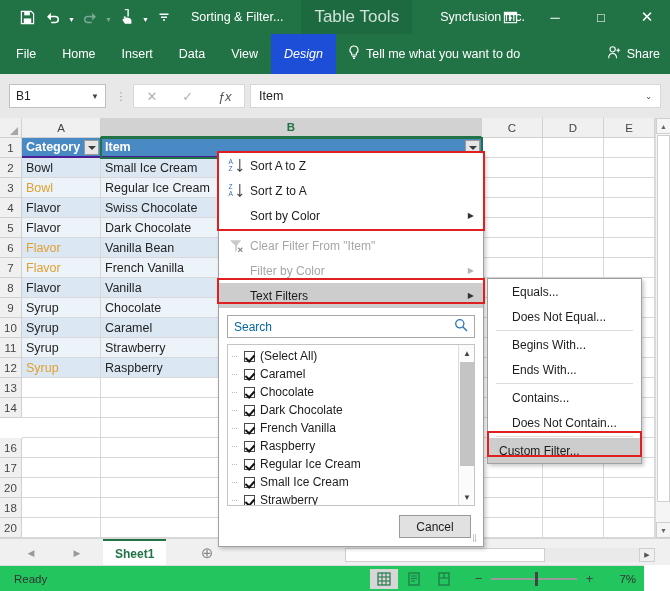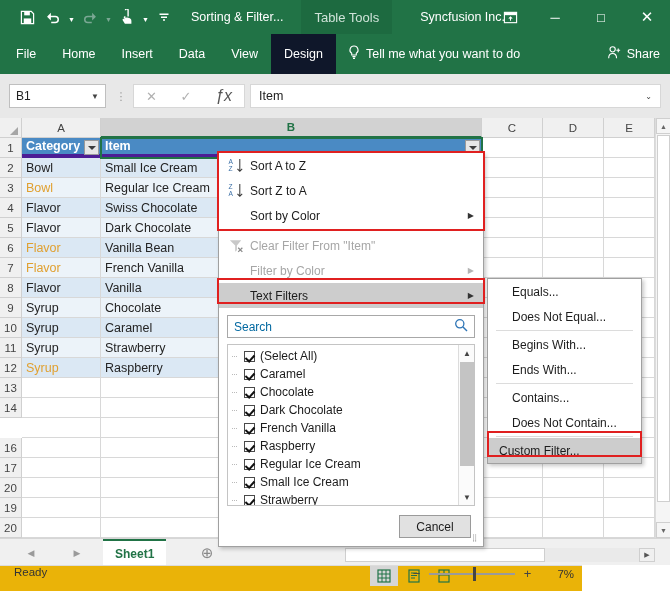--- a/index.html
+++ b/index.html
@@ -27,21 +27,21 @@
   .qat-caret {
     width:11px; height:26px; display:flex; align-items:flex-end; justify-content:center;
     padding-bottom:7px; color:#ffffff; font-size:7px; line-height:7px;
   }
   .qat-caret.dim { color:#7ba894; }
   .doc-title {
     color:#ffffff; font-size:12.5px; margin-left:14px; white-space:nowrap;
   }
   .tabletools {
     margin-left:18px; height:34px; display:flex; align-items:center;
-    padding:0 13px; background:#1d6a40; color:#cfe3d8; font-size:13px;
+    padding:0 13px; background:#1d6a40; color:#cfe3d8; font-size:17px;
   }
   .acct {
     margin-left:28px; color:#ffffff; font-size:12.5px; white-space:nowrap;
   }
   .win-btns { position:absolute; right:0; top:0; height:34px; display:flex; align-items:center; }
   .win-btn {
     width:46px; height:34px; display:flex; align-items:center; justify-content:center;
     color:#ffffff;
   }
   .ribbon-opt { width:44px; }
@@ -49,21 +49,21 @@
   
   .ribbonbar {
     position:absolute; left:0; top:34px; width:670px; height:40px;
     background:#217346; display:flex; align-items:center;
   }
   .rtab {
     height:40px; display:flex; align-items:center; padding:0 13px;
     color:#ffffff; font-size:12.5px; white-space:nowrap;
   }
   .rtab.first { padding-left:16px; }
-  .rtab.active { background:#0f172a; }
+  .rtab.active { background:#1d4ed8;font-style:italic; }
   .tellme {
     display:flex; align-items:center; gap:6px; margin-left:12px;
     color:#ffffff; font-size:12.5px; white-space:nowrap;
   }
   .share {
     position:absolute; right:10px; display:flex; align-items:center; gap:5px;
     color:#ffffff; font-size:12.5px;
   }
 
   
@@ -126,21 +126,21 @@
   .cell {
     position:absolute; height:20px;
     border-right:1px solid #d8d8d8; border-bottom:1px solid #d8d8d8;
     font-size:12.5px; color:#242424;
     display:flex; align-items:center; padding-left:4px;
     white-space:nowrap; overflow:hidden;
   }
   .cell.empty { background:#ffffff; }
   .cell.tblhdr {
     background:#4a8ac4; color:#ffffff; font-weight:bold;
-    border-right:1px solid #4a8ac4; border-bottom:4px solid #4c1d95;
+    border-right:1px solid #4a8ac4; border-bottom:2px solid #4c1d95;
   }
   .cell.band0 { background:#dbe8f4; }
   .cell.band1 { background:#ecf3f9; }
   .cell.orange { color:#e0a030; }
   .filterbtn {
     position:absolute; width:15px; height:15px;
     background:#e6e6e6; border:1px solid #9a9a9a;
     display:flex; align-items:center; justify-content:center;
   }
   .filterbtn:after {
@@ -200,23 +200,23 @@
   }
   .hs-right {
     position:absolute; right:0px; top:0px; width:16px; height:14px;
     background:#f0f0f0; border:1px solid #cfcfcf;
     display:flex; align-items:center; justify-content:center;
     color:#555; font-size:7px;
   }
 
   
   .statusbar {
-    position:absolute; left:0; top:565px; width:582px; height:26px;
-    background:#eab308; border-top:1px solid #dcdcdc;
-    display:flex; 
+    position:absolute; left:0; top:565px; width:644px; height:26px;
+    background:#22c55e; border-top:1px solid #dcdcdc;
+    display:flex; align-items:center;
   }
   .status-text { margin-left:14px; font-size:11.5px; color:#333; }
   .viewbtns { position:absolute; left:370px; display:flex; gap:2px; align-items:center; }
   .vbtn {
     width:28px; height:20px; display:flex; align-items:center; justify-content:center;
     color:#217346;
   }
   .vbtn.active { background:#d6d6d6; }
   .zoomzone { position:absolute; right:8px; display:flex; align-items:center; gap:7px; }
   .zmsign { font-size:13px; color:#444; width:11px; text-align:center; }
@@ -406,21 +406,21 @@
 
   <div class="formulazone"></div>
   <div class="namebox">
     <span class="nbtext">B1</span>
     <span class="nbcaret">▼</span>
   </div>
   <div class="fbdots">⋮</div>
   <div class="fbicons">
     <span style="font-size:13px;">✕</span>
     <span style="font-size:13px;">✓</span>
-    <span style="font-size:16px;font-style:italic;color:#555;">ƒx</span>
+    <span style="font-size:13px;font-style:italic;color:#555;">ƒx</span>
   </div>
   <div class="fbinput">
     <span>Item</span>
     <span class="fbcaret">⌄</span>
   </div>
 
   <div class="gridzone">
     <div class="corner"></div>
 
     <div class="colhdr" style="left:22px;  width:79px;">A</div>
@@ -440,21 +440,21 @@
     <div class="rowhdr" style="top:180px;">9</div>
     <div class="rowhdr" style="top:200px;">10</div>
     <div class="rowhdr" style="top:220px;">11</div>
     <div class="rowhdr" style="top:240px;">12</div>
     <div class="rowhdr" style="top:260px;">13</div>
     <div class="rowhdr" style="top:280px;text-align:center;">14</div>
     <div class="rowhdr" style="top:312px;margin-left:44px;">15</div>
     <div class="rowhdr" style="top:320px;">16</div>
     <div class="rowhdr" style="top:340px;">17</div>
     <div class="rowhdr" style="top:360px;">20</div>
-    <div class="rowhdr" style="top:380px;">19</div>
+    <div class="rowhdr" style="top:380px;">18</div>
     <div class="rowhdr" style="top:400px;">20</div>
 
     <div class="cell tblhdr" style="left:22px;  top:20px; width:79px;">Category</div>
     <div class="cell tblhdr" style="left:101px; top:20px; width:381px;">Item</div>
     <div class="filterbtn" style="left:84px;  top:22px;"></div>
     <div class="filterbtn" style="left:465px; top:22px;"></div>
 
     <div class="cell band0" style="left:22px;top:40px;width:79px;">Bowl</div>
     <div class="cell band0" style="left:101px;top:40px;width:381px;">Small Ice Cream</div>
     <div class="cell band1 orange" style="left:22px;top:60px;width:79px;">Bowl</div>

